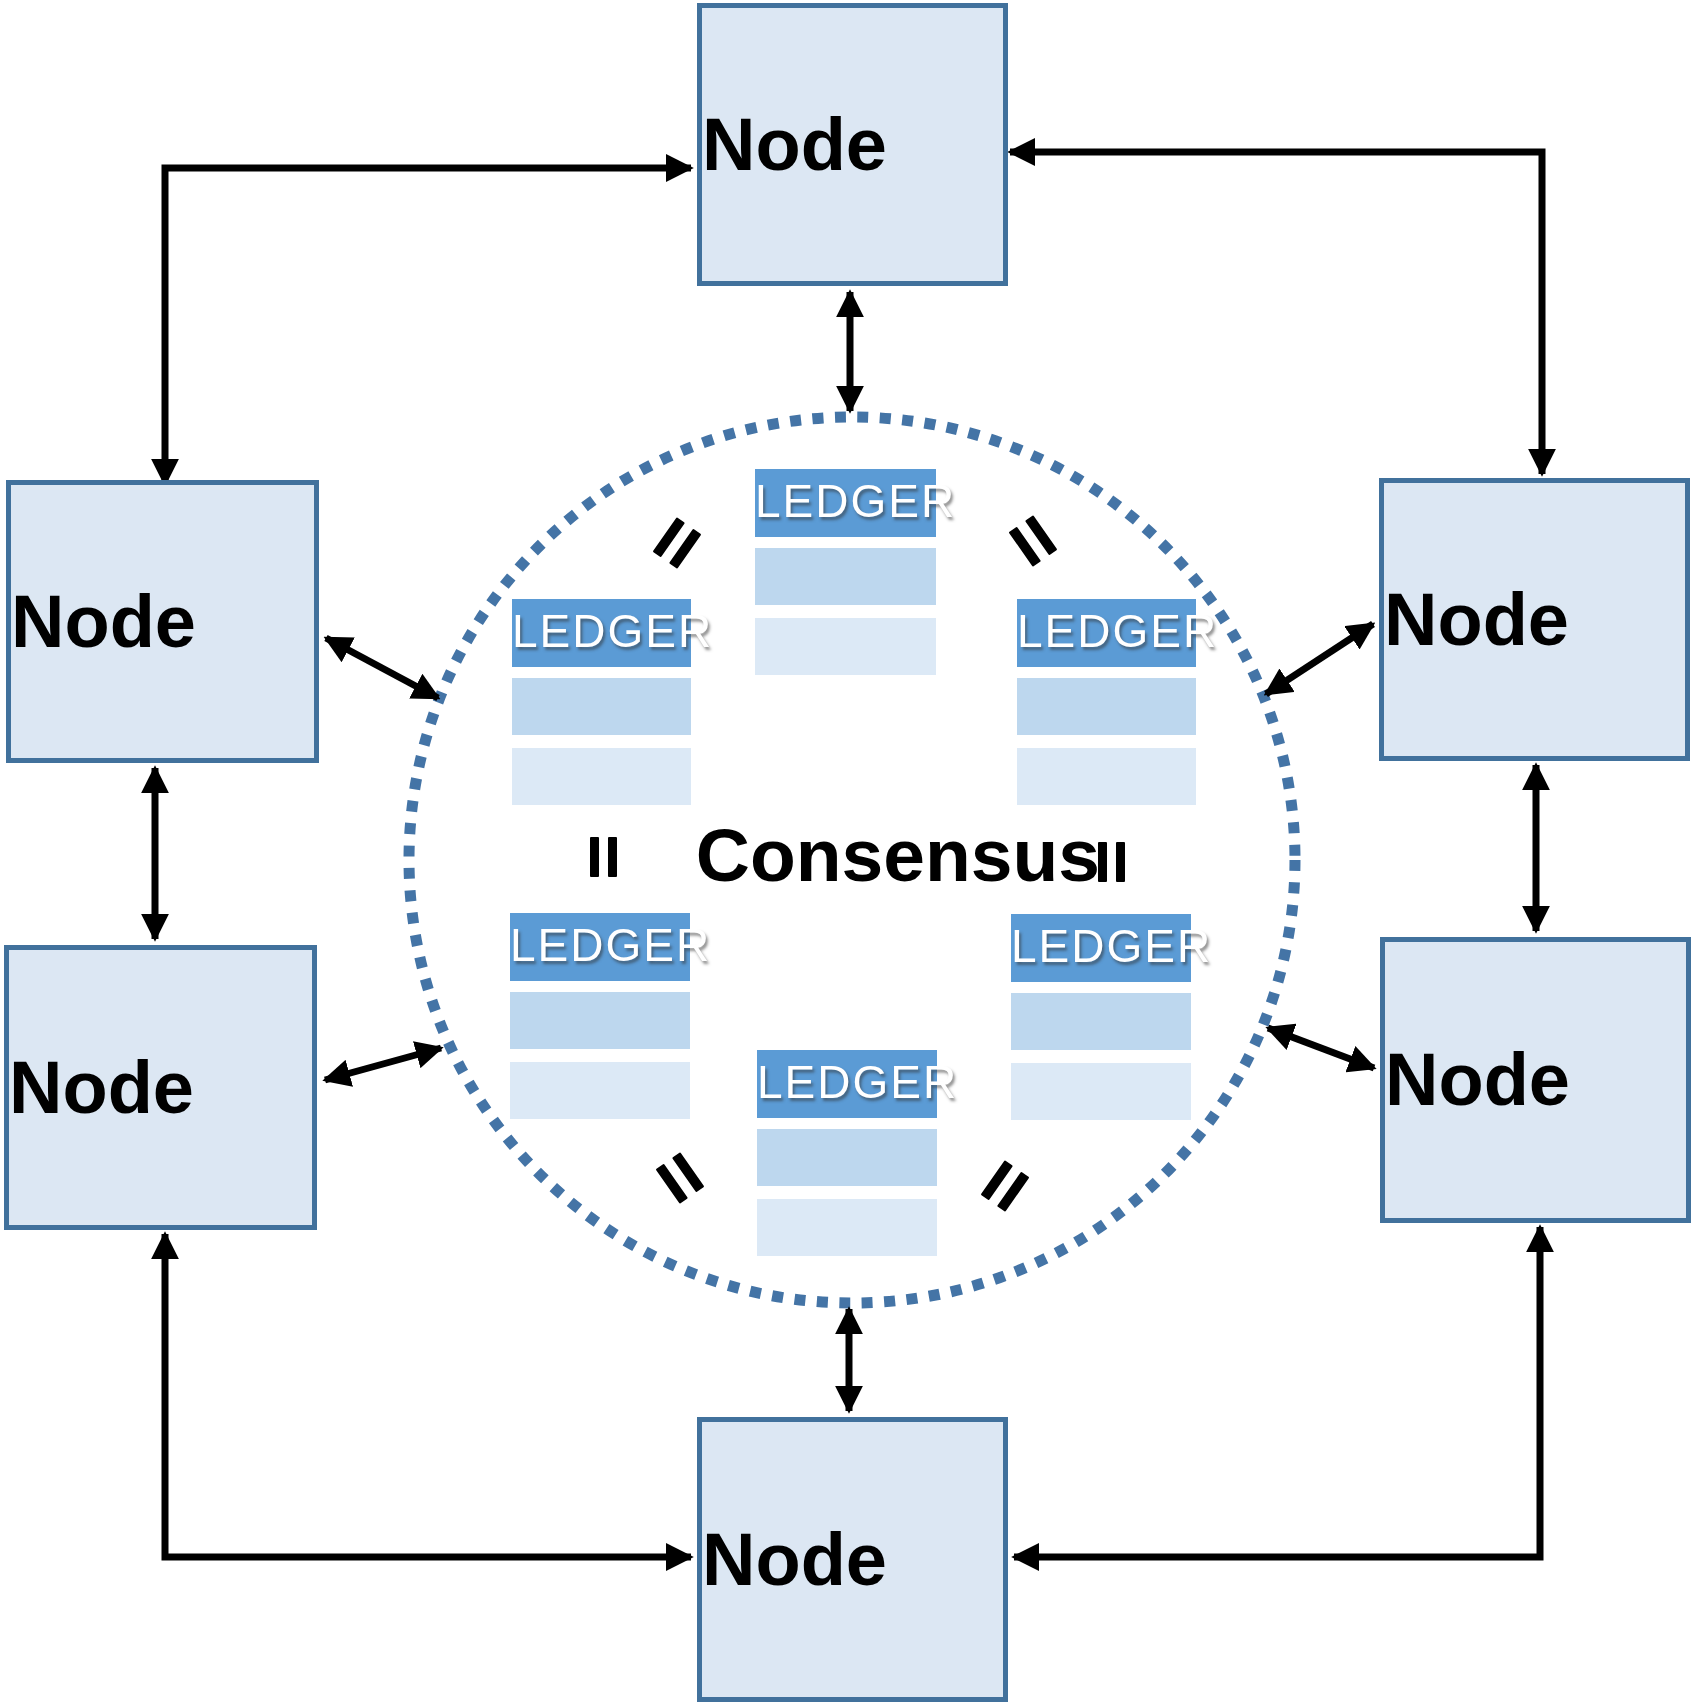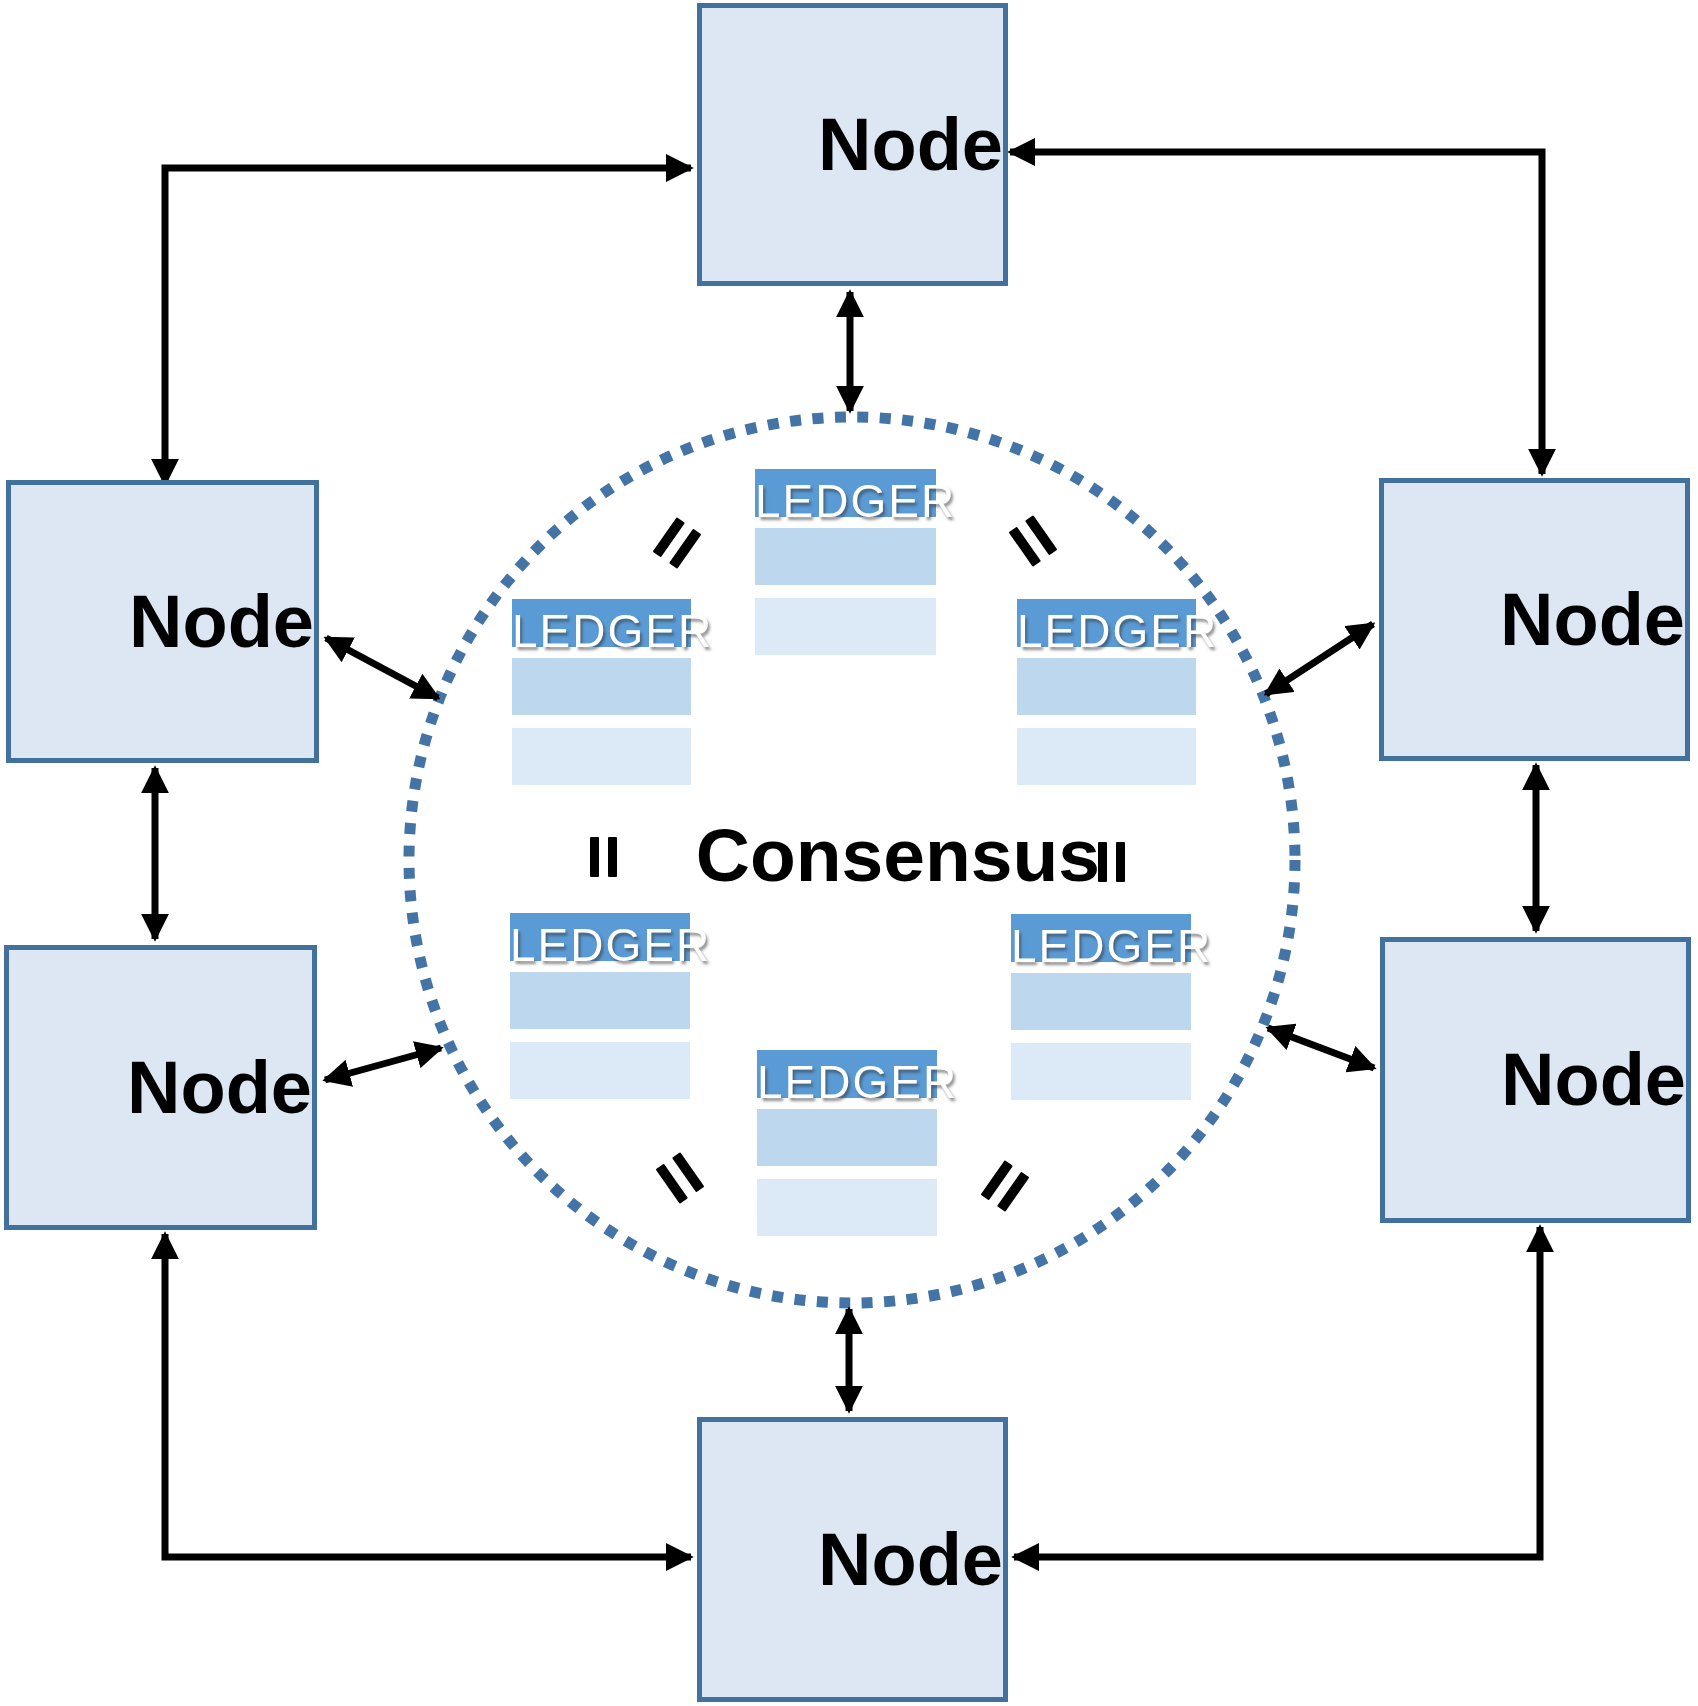--- a/index.html
+++ b/index.html
@@ -11,29 +11,29 @@
   html,body{margin:0;padding:0;background:var(--bg);}
   #canvas{
     position:relative; width:1698px; height:1706px; overflow:hidden;
     background:var(--bg);
     font-family:"Liberation Sans","DejaVu Sans",sans-serif;
   }
   #connector-layer{position:absolute;left:0;top:0;z-index:1;}
   .node{
     position:absolute; z-index:2; box-sizing:border-box;
     background:var(--node-fill); border:5px solid var(--node-border);
-    display:flex; align-items:center; justify-content:flex-end;
+    display:flex; align-items:center; justify-content:flex-start;
   }
   .node-label{
     font-size:74px; font-weight:bold; color:var(--ink); line-height:1;
     letter-spacing:0px;
   }
   .ledger{position:absolute; z-index:2;}
   .ledger-header{
-    height:48px; background:var(--hdr-bg); color:var(--hdr-text);
+    height:68px; background:var(--hdr-bg); color:var(--hdr-text);
     font-size:46px; letter-spacing:2px; line-height:64px; text-align:center;
     text-shadow:2px 3px 3px rgba(50,50,50,.55);
     margin-bottom:11px;
   }
   .ledger-row{height:57px; margin-bottom:13px;}
   .ledger-row.mid{background:var(--row-mid);}
   .ledger-row.light{background:var(--row-light);}
   .consensus{
     position:absolute; z-index:2; left:600px; top:818px; width:500px;
     text-align:right; font-size:75px; font-weight:bold; color:var(--ink);

